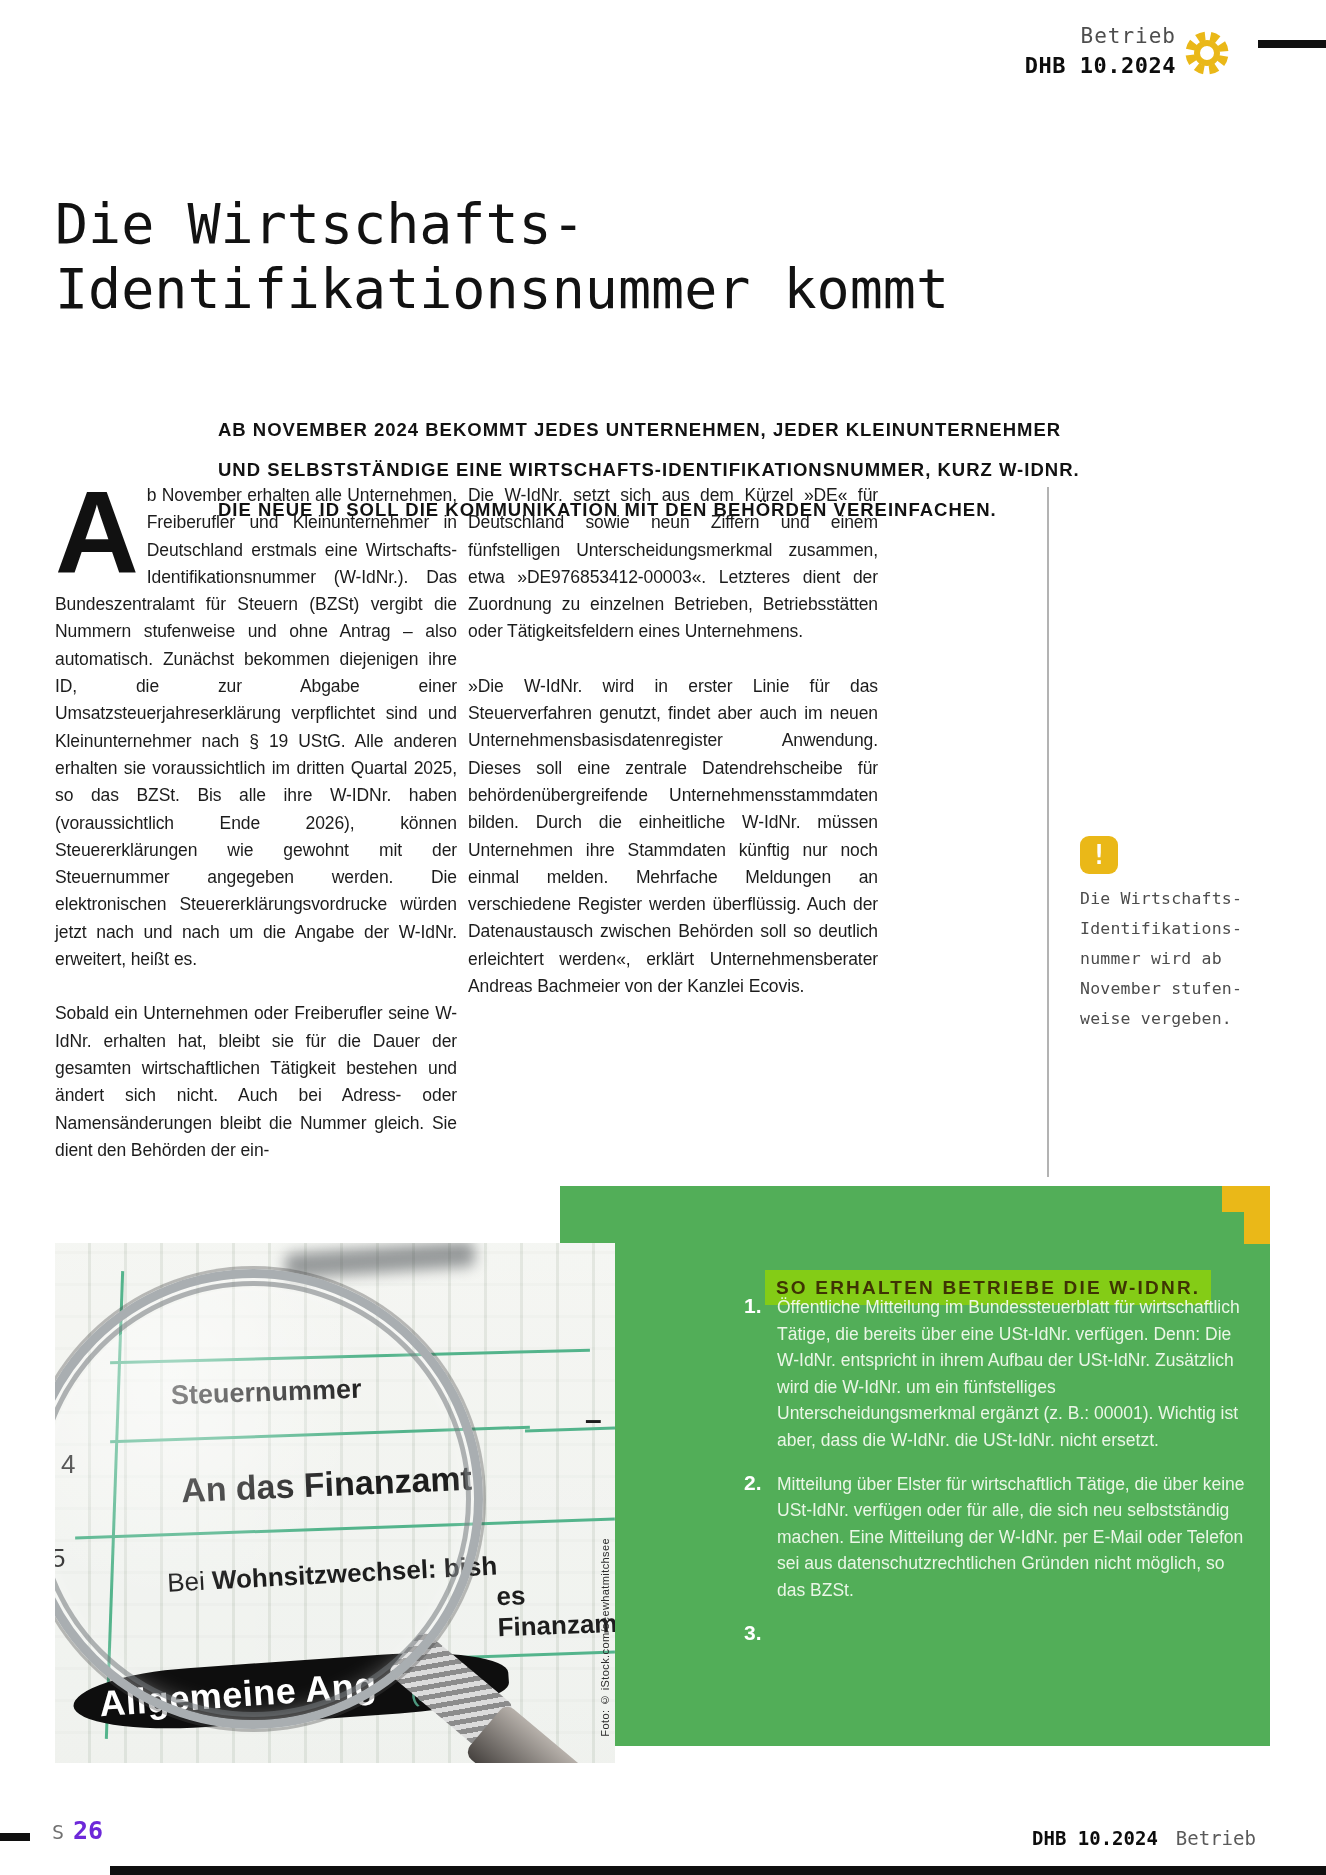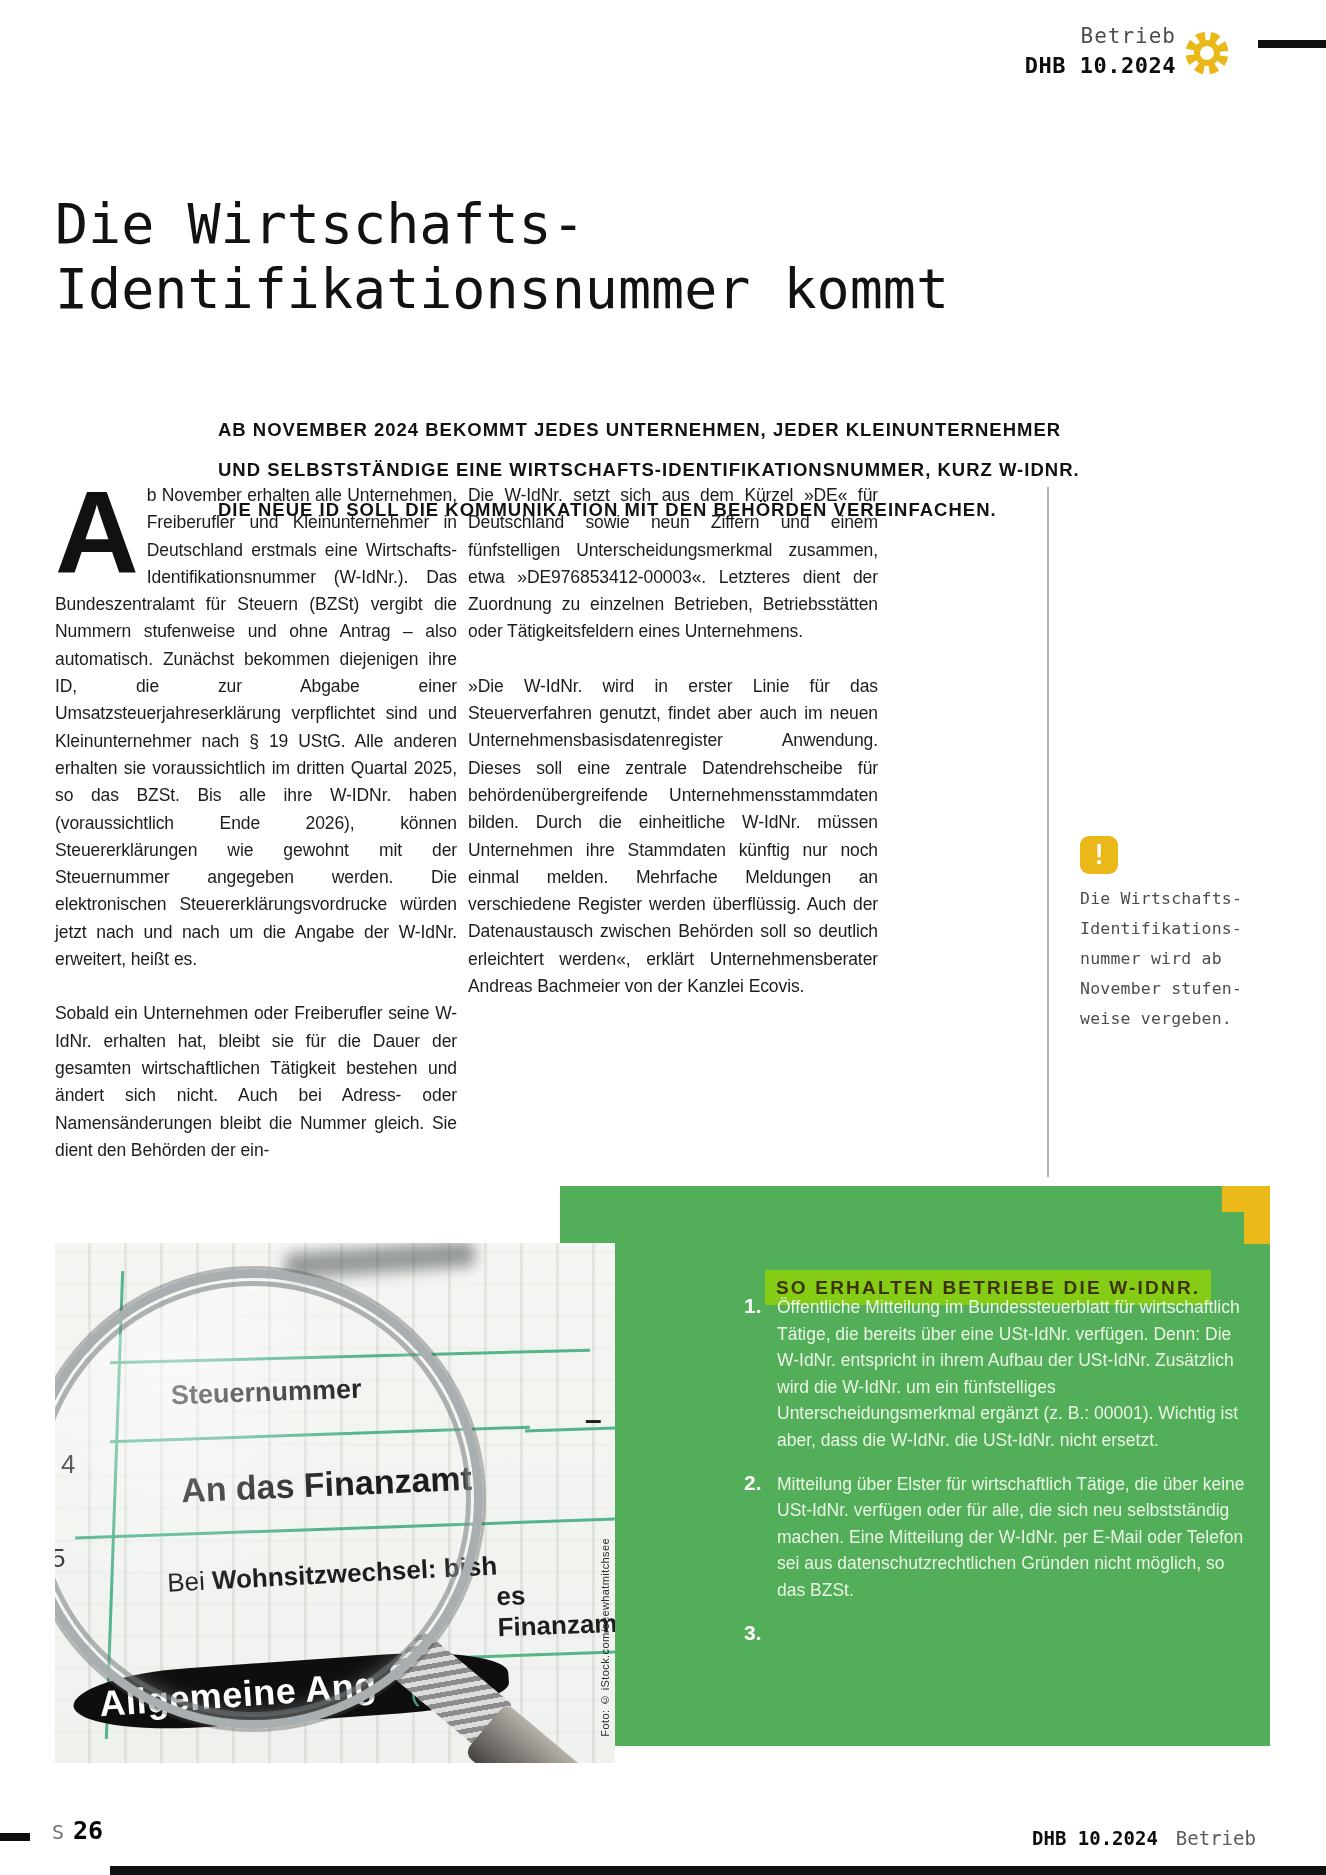--- a/index.html
+++ b/index.html
@@ -75,21 +75,21 @@
   .handle{position:absolute;left:430px;top:452px;width:230px;height:66px;transform:rotate(40deg);
        transform-origin:left center;border-radius:10px;
        background:linear-gradient(#b7b1ab,#474340);}
   .credit{position:absolute;right:4px;top:295px;writing-mode:vertical-rl;transform:rotate(180deg);
        font-size:11px;color:#2b2b2b;letter-spacing:.4px;}
 
   
   .footer-dash{position:absolute;left:0;top:1833px;width:30px;height:8px;background:#101010;}
   .footer-left{position:absolute;left:52px;top:1816px;display:flex;align-items:baseline;gap:9px;}
   .footer-left .pfx{font-family:"DejaVu Sans Mono",monospace;font-size:20px;color:#707070;}
-  .footer-left .num{font-family:"DejaVu Sans Mono",monospace;font-weight:bold;font-size:25px;color:#000000;}
+  .footer-left .num{font-family:"DejaVu Sans Mono",monospace;font-weight:bold;font-size:25px;color:#6d28d9;}
   .footer-right{position:absolute;left:1032px;top:1827px;display:flex;align-items:baseline;gap:18px;}
   .footer-right .iss{font-family:"DejaVu Sans Mono",monospace;font-weight:bold;font-size:19px;color:#0d0d0d;}
   .footer-right .sec{font-family:"DejaVu Sans Mono",monospace;font-size:19px;color:#5a5a5a;}
   .footer-bar{position:absolute;left:110px;top:1866px;width:1216px;height:9px;background:#101010;}
 </style>
 </head>
 <body>
 
 <div class="page">
 

